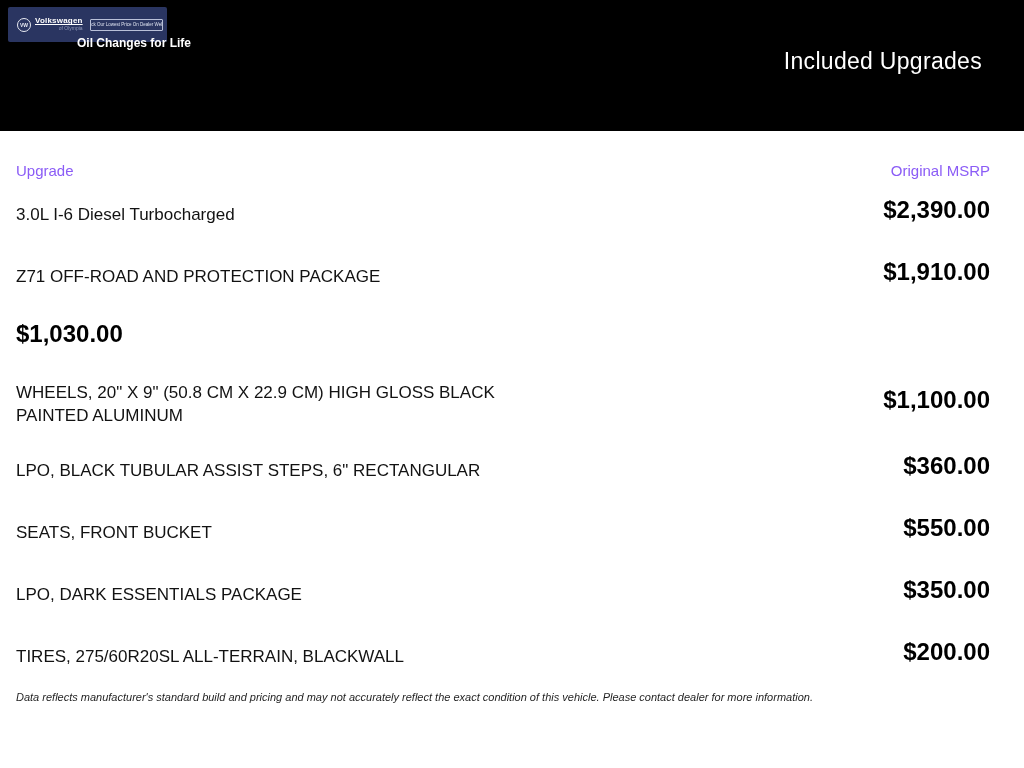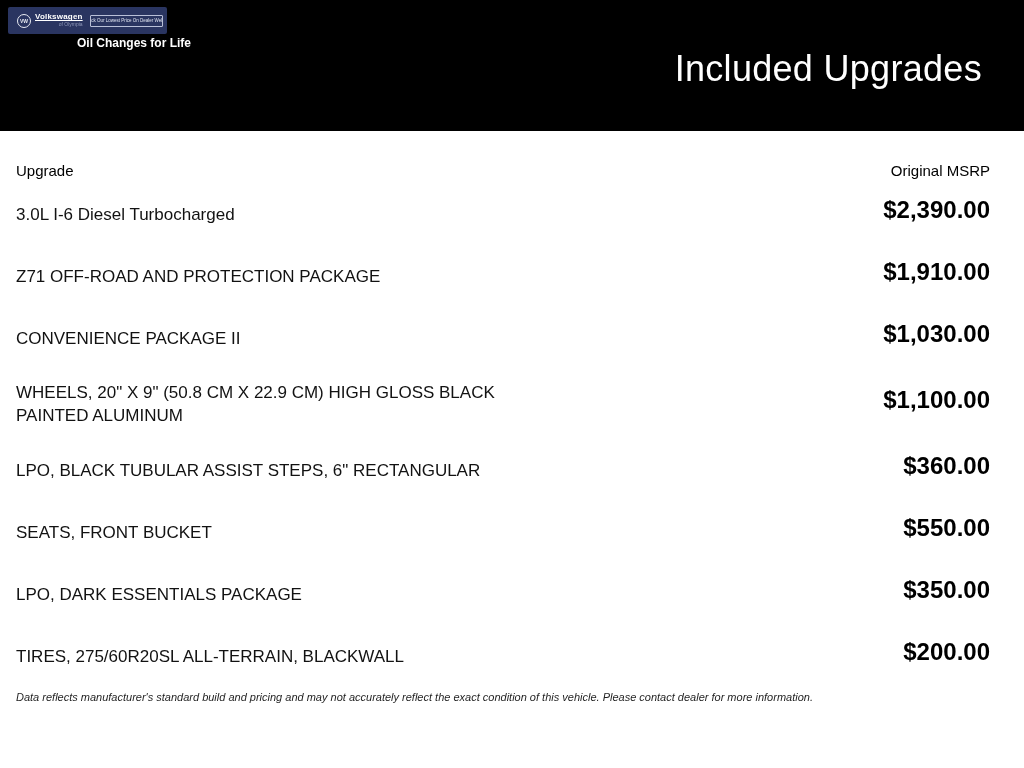--- a/index.html
+++ b/index.html
@@ -14,21 +14,21 @@
   
   .header {
     position: relative;
     width: 1024px;
     height: 131px;
     background: #000000;
   }
   .dealer-banner {
     position: absolute;
     left: 8px; top: 7px;
-    width: 159px; height: 27px;
+    width: 159px; height: 35px;
     background: #2a3561;
     border-radius: 2px;
     display: flex;
     align-items: center;
     padding: 0 4px;
   }
   .vw-roundel {
     width: 14px; height: 14px;
     border: 1px solid #e8eaf2;
     border-radius: 50%;
@@ -76,34 +76,34 @@
     text-align: center;
     color: #ffffff;
     font-size: 12px;
     font-weight: bold;
     line-height: 1.25;
   }
   .page-title {
     position: absolute;
     right: 42px; top: 48px;
     color: #ffffff;
-    font-size: 36px;
+    font-size: 23px;
     font-weight: 400;
     letter-spacing: 0.3px;
   }
 
   
   .content {
     padding: 0 34px 0 16px;
   }
   .col-headers {
     display: flex;
     justify-content: space-between;
     margin-top: 31px;
-    color: #000000;
+    color: #8b5cf6;
     font-size: 15px;
   }
   .upgrade-row {
     display: flex;
     justify-content: space-between;
     align-items: center;
     min-height: 62px;
   }
   .upgrade-row.tall { min-height: 70px; }
   .row-label {
@@ -154,21 +154,20 @@
 
   <div class="upgrade-row">
     <span class="row-label">3.0L I-6 Diesel Turbocharged</span>
     <span class="row-price">$2,390.00</span>
   </div>
   <div class="upgrade-row">
     <span class="row-label">Z71 OFF-ROAD AND PROTECTION PACKAGE</span>
     <span class="row-price">$1,910.00</span>
   </div>
   <div class="upgrade-row">
-    <span class="row-label">CONVENIENCE PACKAGE II</span>
     <span class="row-price">$1,030.00</span>
   </div>
   <div class="upgrade-row tall">
     <span class="row-label">WHEELS, 20" X 9" (50.8 CM X 22.9 CM) HIGH GLOSS BLACK PAINTED ALUMINUM</span>
     <span class="row-price">$1,100.00</span>
   </div>
   <div class="upgrade-row">
     <span class="row-label">LPO, BLACK TUBULAR ASSIST STEPS, 6" RECTANGULAR</span>
     <span class="row-price">$360.00</span>
   </div>

